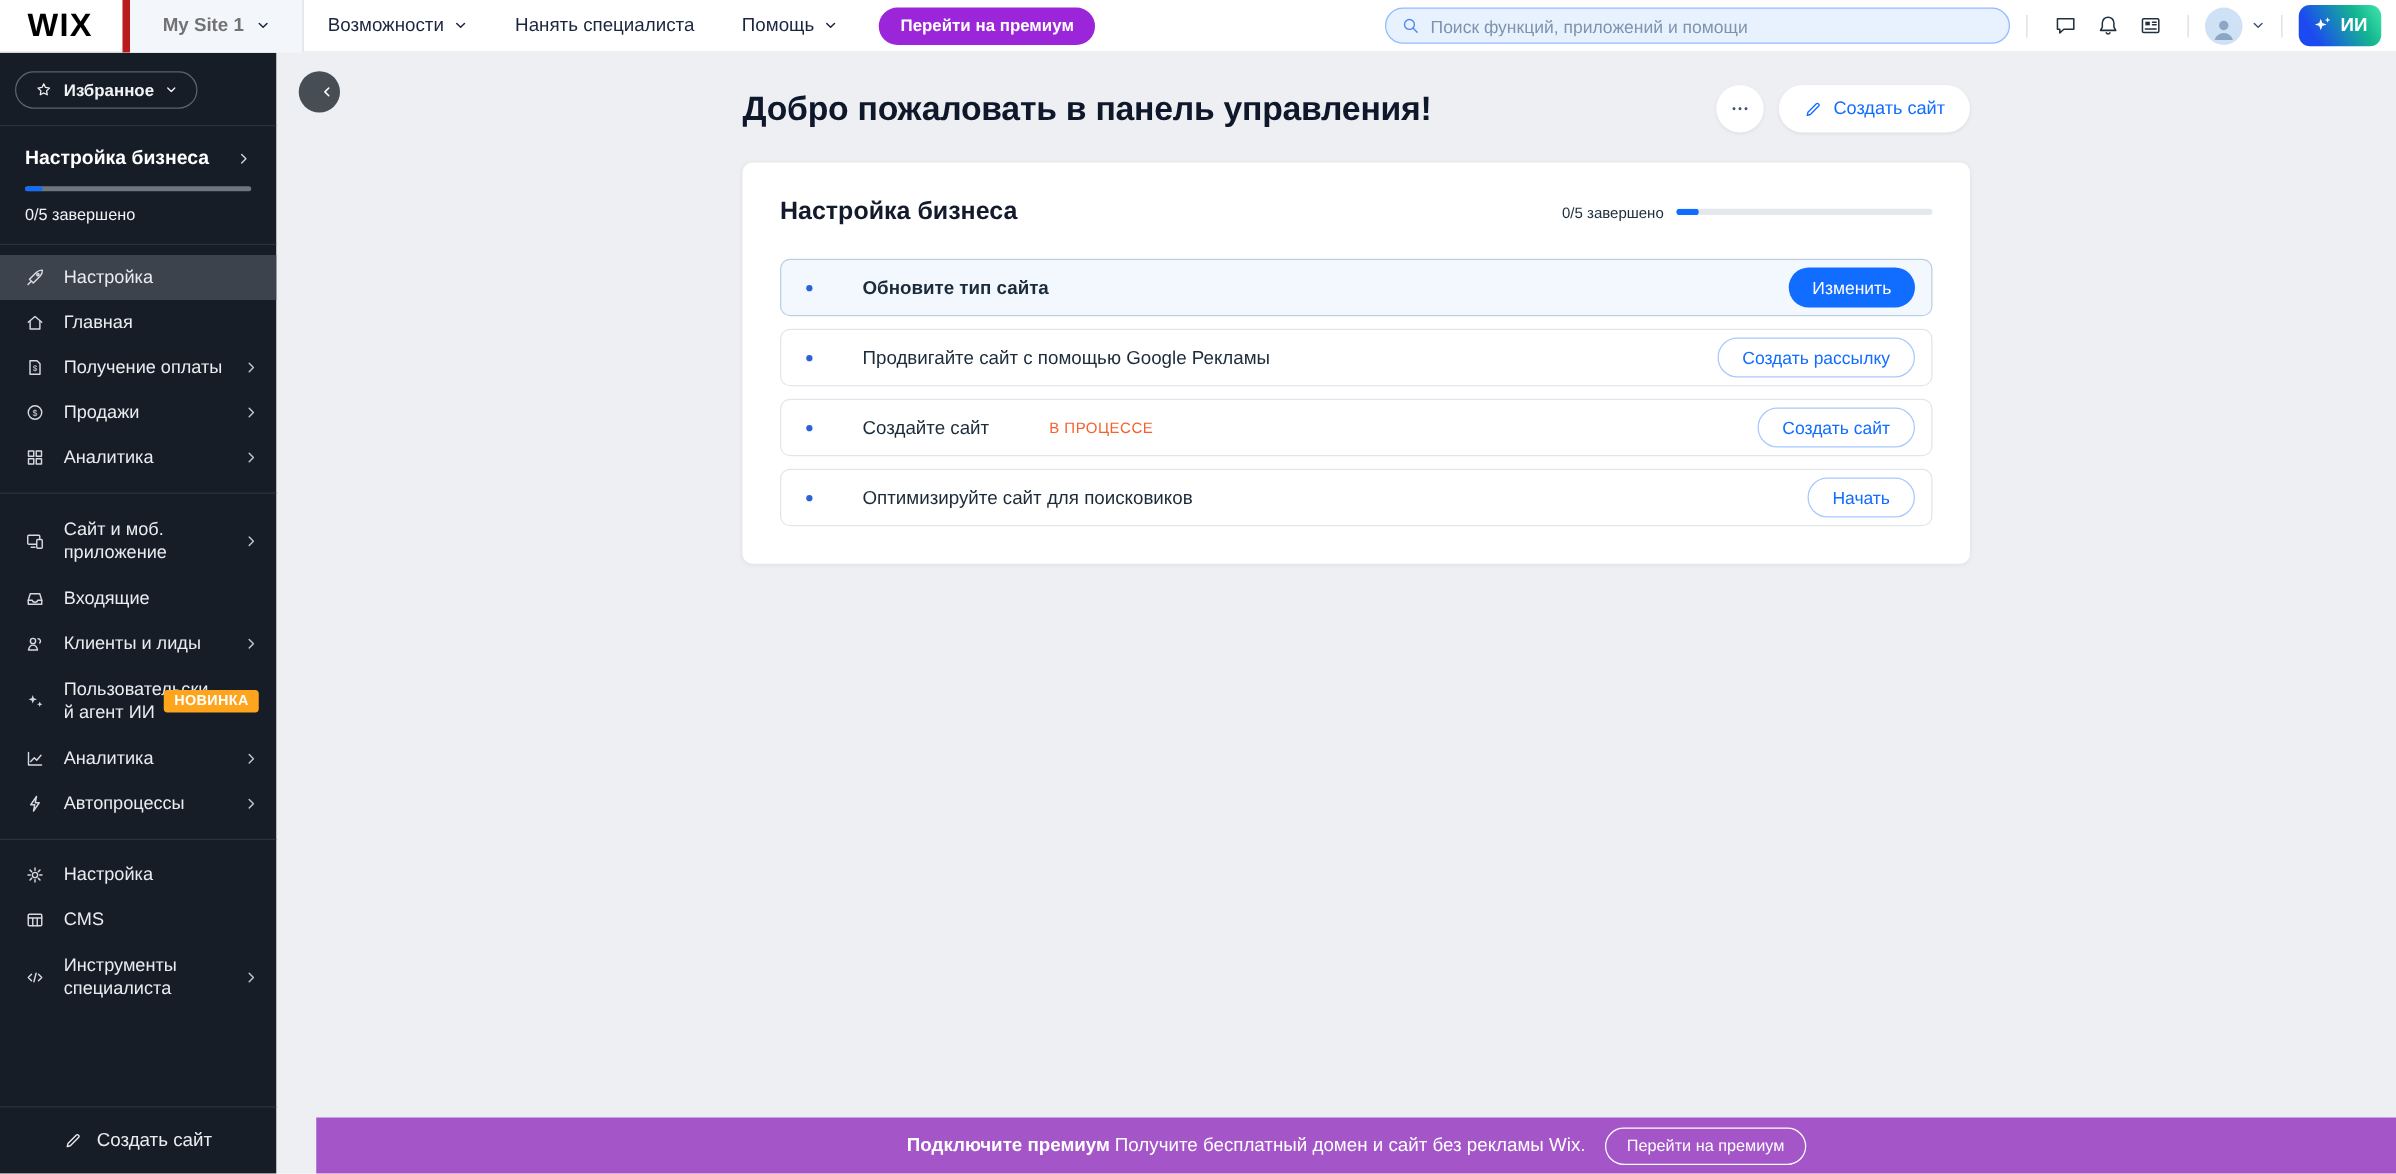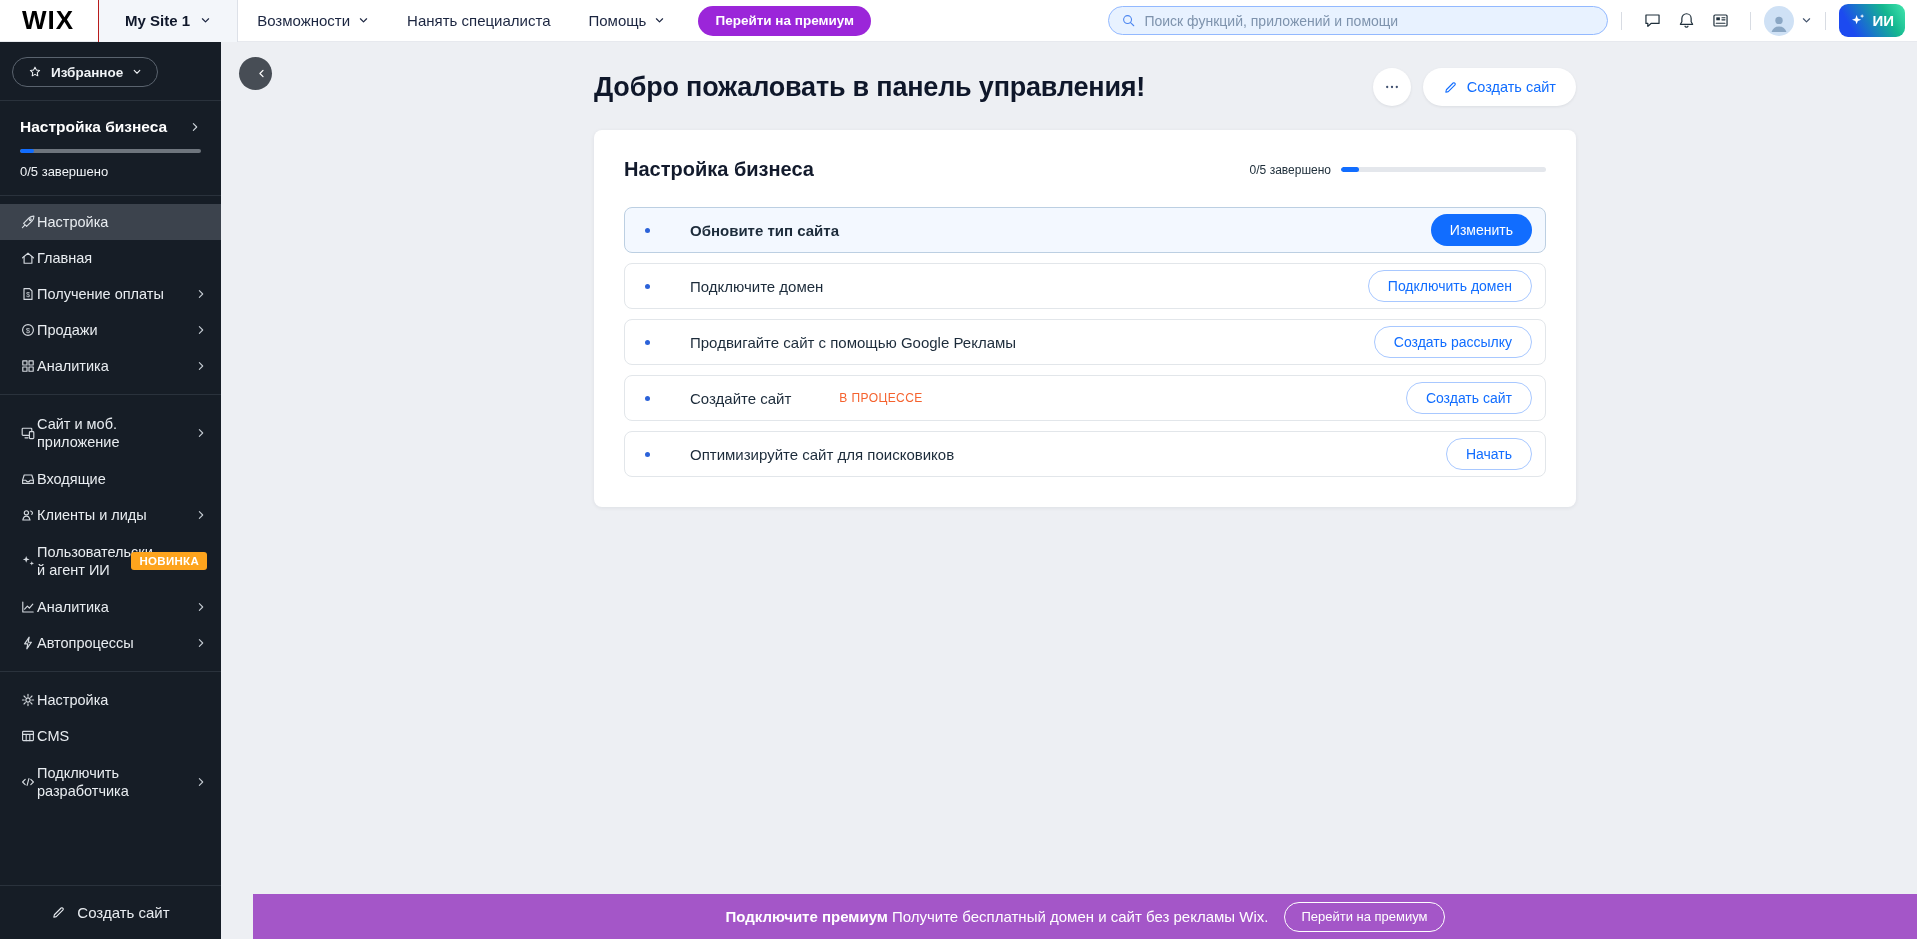--- a/index.html
+++ b/index.html
@@ -10,22 +10,22 @@
   
   .icon { display:inline-flex; width:16px; height:16px; flex:none; }
   .icon svg { width:100%; height:100%; fill:none; stroke:currentColor; stroke-width:1.15;
               stroke-linecap:round; stroke-linejoin:round; }
 
   
   .topbar { position:absolute; top:0; left:0; right:0; height:42px; background:#fff;
             border-bottom:1px solid #e7e9ee; display:flex; align-items:center; z-index:30; }
   .logo { font-weight:bold; font-size:26px; letter-spacing:1px; color:#000; padding:0 24px 0 22px; cursor:pointer; }
   .site-tab { height:42px; display:flex; align-items:center; gap:10px; padding:0 26px;
-              background:#f3f6fa; border-left:1px solid #b91c1c; border-right:1px solid #dde1e8;
-              font-size:15px; font-weight:700; color:#0f172a; cursor:pointer; }
+              background:#f3f6fa; border-left:6px solid #b91c1c; border-right:1px solid #dde1e8;
+              font-size:15px; font-weight:700; color:#737373; cursor:pointer; }
   .site-tab .icon, .nav-link .icon { width:11px; height:11px; color:#1b2540; }
   .nav-link { display:flex; align-items:center; gap:8px; padding:0 19px; font-size:15px;
               color:#1b2540; cursor:pointer; white-space:nowrap; }
   .premium-pill { margin-left:14px; height:30px; display:flex; align-items:center; padding:0 17px;
                   background:#9b26d9; color:#fff; font-size:13.5px; font-weight:700;
                   border-radius:15px; border:none; cursor:pointer; white-space:nowrap; }
   .topbar-right { margin-left:auto; display:flex; align-items:center; padding-right:12px; }
   .search-box { width:500px; height:29px; background:#e8f2ff; border:1px solid #93b9ff;
                 border-radius:15px; display:flex; align-items:center; padding:0 12px; gap:8px; }
   .search-box .icon { width:15px; height:15px; color:#4c86f0; }
@@ -58,21 +58,21 @@
   .fav-pill .chev { width:10px; height:10px; }
   .sb-divider { height:1px; background:#2a323c; margin:0; }
   .setup-block { padding:17px 20px 16px; cursor:pointer; }
   .setup-title-row { display:flex; align-items:center; justify-content:space-between; }
   .setup-title { font-size:15.5px; font-weight:700; color:#fff; }
   .setup-title-row .chev { width:12px; height:12px; color:#cfd5db; }
   .setup-bar { margin-top:13px; height:4px; border-radius:2px; background:#6e757d; overflow:hidden; }
   .setup-bar-fill { height:100%; background:#116dff; border-radius:2px; }
   .setup-label { margin-top:11px; font-size:13px; color:#f0f3f6; }
   .sb-menu { padding-top:8px; }
-  .sb-item { display:flex; align-items:center; gap:1px; min-height:36px; padding:0 14px 0 20px;
+  .sb-item { display:flex; align-items:center; gap:15px; min-height:36px; padding:0 14px 0 20px;
              font-size:14.5px; cursor:pointer; position:relative; }
   .sb-item.twoline { min-height:56px; }
   .sb-item.active { background:#3c434d; }
   .sb-icon { color:#dfe4e9; opacity:.95; }
   .sb-label { line-height:1.25; }
   .sb-item.twoline .sb-label { max-width:120px; word-break:break-word; }
   .sb-chevron { width:12px; height:12px; margin-left:auto; color:#c2c9d0; }
   .sb-badge { position:absolute; right:14px; top:50%; transform:translateY(-50%);
               background:#fea41d; color:#fff; font-size:11.5px; font-weight:700;
               padding:3px 8px; border-radius:3px; letter-spacing:.3px; }
@@ -425,21 +425,21 @@
             </svg>
           </span>
           <span class="sb-label">CMS</span>
         </div>
         <div class="sb-item twoline">
           <span class="icon sb-icon">
             <svg viewBox="0 0 16 16">
               <path d="M5.2 5.4 2.6 8l2.6 2.6M10.8 5.4 13.4 8l-2.6 2.6M8.9 4.6 7.1 11.4"></path>
             </svg>
           </span>
-          <span class="sb-label">Подключить разработчика</span>
+          <span class="sb-label">Инструменты специалиста</span>
           <span class="icon sb-chevron">
             <svg viewBox="0 0 16 16" style="stroke-width:1.5">
               <path d="M5.8 3.5 10.3 8l-4.5 4.5"></path>
             </svg>
           </span>
         </div>
       </nav>
 
     <div class="sb-bottom">
       <span class="icon">
@@ -495,25 +495,20 @@
           </div>
         </div>
         <div id="task-list">
             <div class="task highlight">
               <span class="task-bullet"></span>
               <span class="task-label bold">Обновите тип сайта</span>
               <button class="task-btn primary">Изменить</button>
             </div>
             <div class="task">
               <span class="task-bullet"></span>
-              <span class="task-label">Подключите домен</span>
-              <button class="task-btn outline">Подключить домен</button>
-            </div>
-            <div class="task">
-              <span class="task-bullet"></span>
               <span class="task-label">Продвигайте сайт с помощью Google Рекламы</span>
               <button class="task-btn outline">Создать рассылку</button>
             </div>
             <div class="task">
               <span class="task-bullet"></span>
               <span class="task-label">Создайте сайт</span>
               <span class="task-status">В ПРОЦЕССЕ</span>
               <button class="task-btn outline">Создать сайт</button>
             </div>
             <div class="task">

